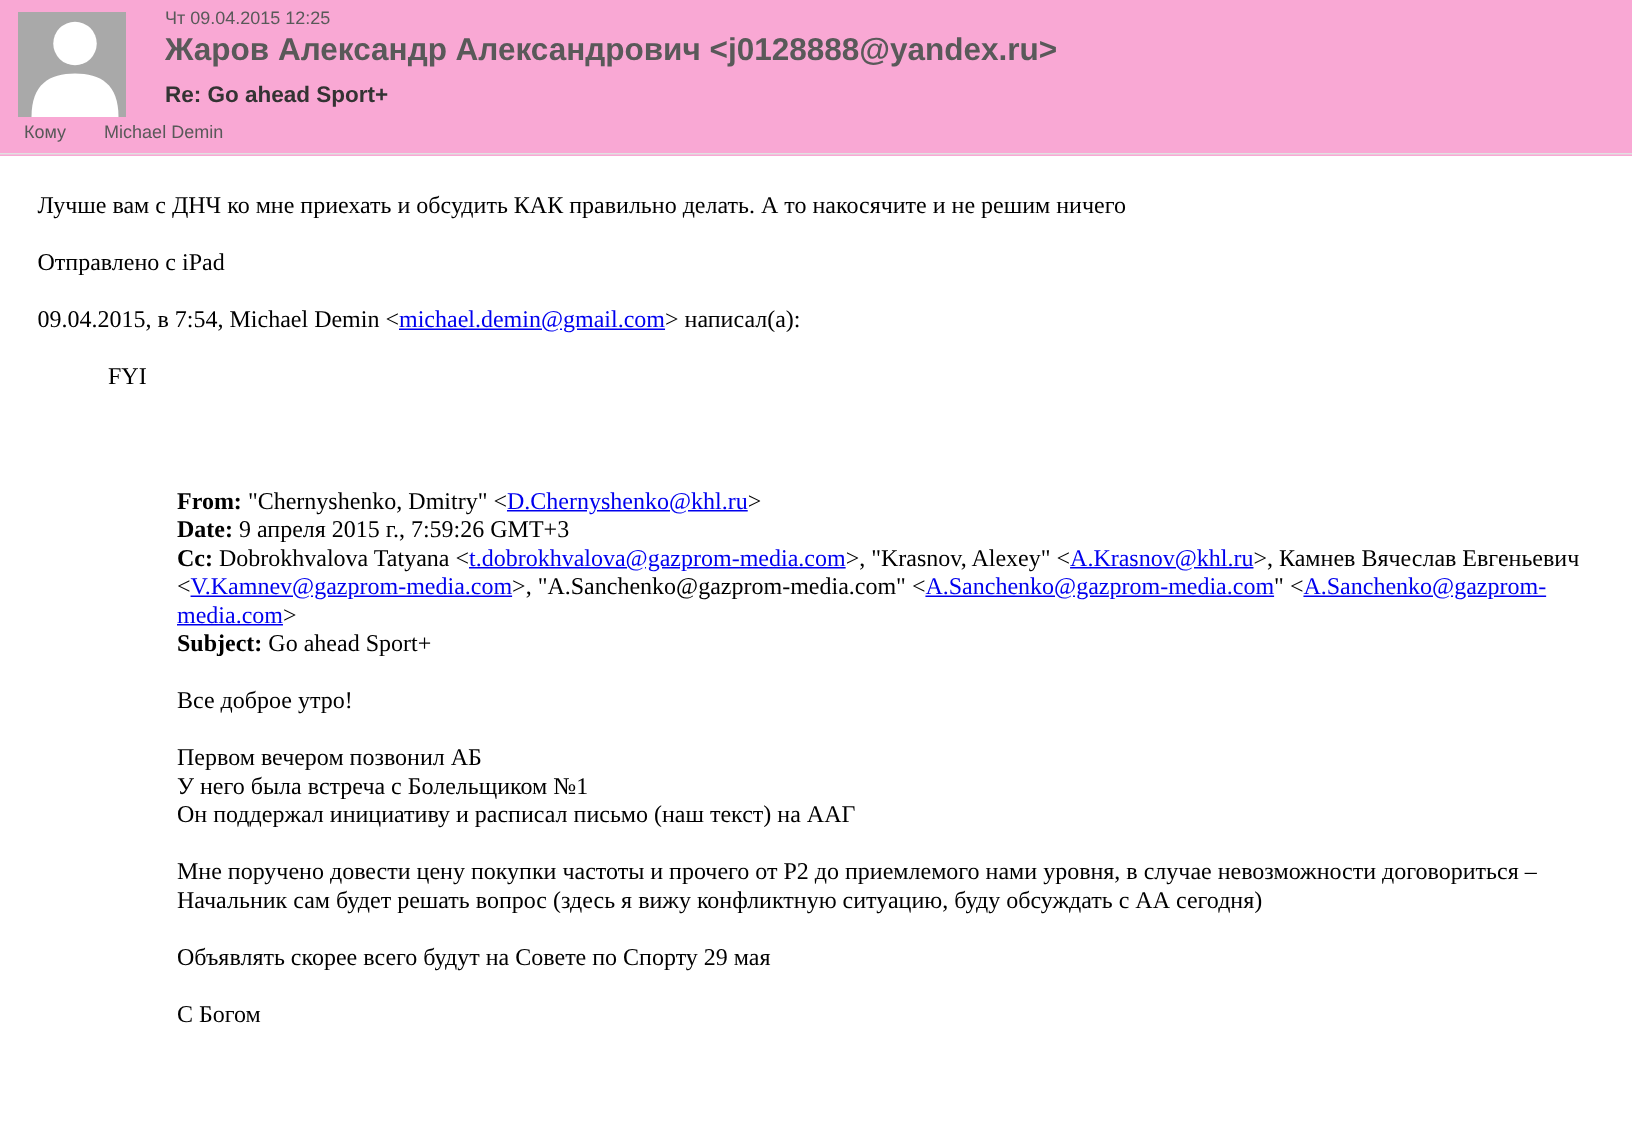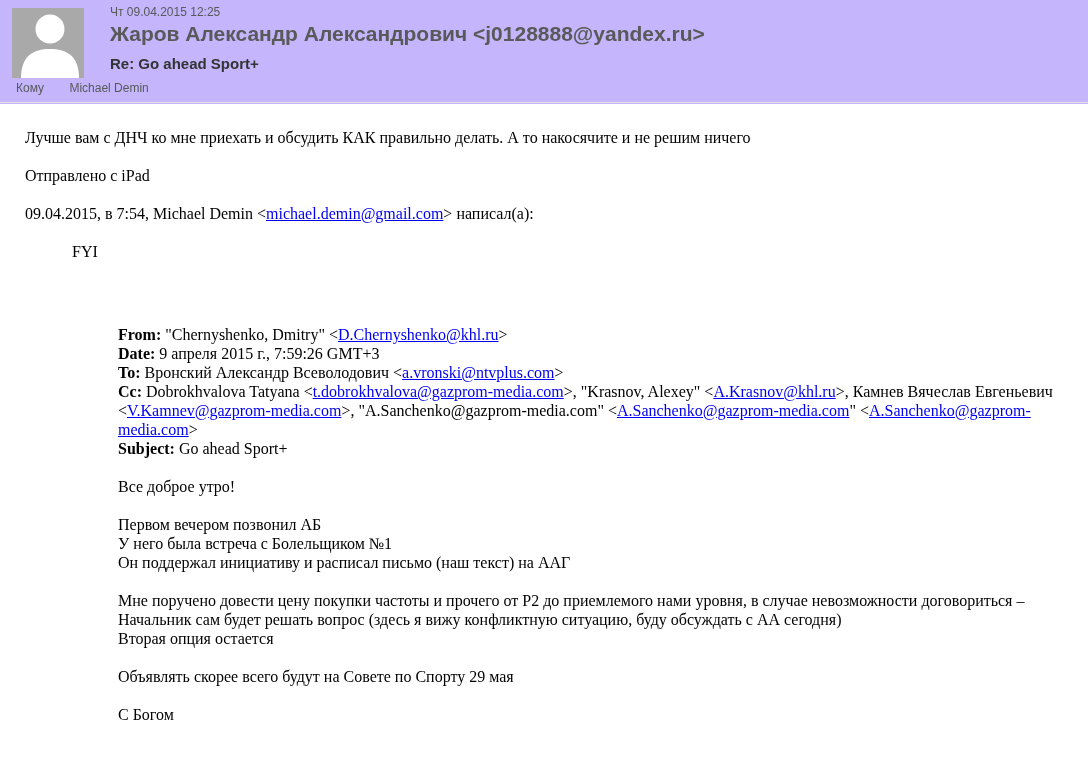--- a/index.html
+++ b/index.html
@@ -2,21 +2,21 @@
 <html><head>
 <meta charset="utf-8">
 <style>
   * { margin: 0; padding: 0; box-sizing: border-box; }
   html, body { background: #ffffff; }
   body { width: 1088px; height: 764px; font-family: "Liberation Sans", sans-serif; }
 
   .pane { position: relative; width: 1088px; height: 764px; background: #fff; overflow: hidden; }
 
   
-  .mail-header { position: absolute; top: 0; left: 0; width: 1088px; height: 104px; background: #c4b5fd; padding-left: 24px; }
+  .mail-header { position: absolute; top: 0; left: 0; width: 1088px; height: 104px; background: #f9a8d4; padding-left: 24px; }
   .avatar { position: absolute; left: 12px; top: 8px; width: 72px; height: 70px; }
   .avatar svg { display: block; }
   .timestamp { position: absolute; left: 110px; top: 5px; font-size: 12px; color: #595959; }
   .sender { position: absolute; left: 110px; top: 22px; font-size: 21px; font-weight: 700; color: #595959; white-space: nowrap; }
   .subject { position: absolute; left: 110px; top: 55px; font-size: 15px; font-weight: 600; color: #333333; }
   .to-row { position: absolute; left: 16px; top: 81px; font-size: 12px; color: #595959; }
   .to-label { display: inline-block; color: #595959; text-align: right; }
   .to-recipient { display: inline-block; margin-left: 22px; color: #595959; }
   .divider { position: absolute; left: 0; top: 102px; width: 1088px; height: 1px; background: #e1e1e1; }
 
@@ -57,37 +57,35 @@
   <div class="mail-body">
     <div class="para">Лучше вам с ДНЧ ко мне приехать и обсудить КАК правильно делать. А то накосячите и не решим ничего</div>
     <div class="para">Отправлено с iPad</div>
     <div class="para"><span>09.04.2015, в 7:54, Michael Demin &lt;</span><a class="lnk" href="#">michael.demin@gmail.com</a><span>&gt; написал(а):</span></div>
 
     <div class="fyi">FYI</div>
 
     <div class="quoted">
       <div class="qline"><b>From: </b><span>"Chernyshenko, Dmitry" &lt;</span><a class="lnk" href="#">D.Chernyshenko@khl.ru</a><span>&gt;</span></div>
       <div class="qline"><b>Date: </b><span>9 апреля 2015 г., 7:59:26 GMT+3</span></div>
-      <div class="qline"><b>To: </b><span>Вронский Александр Всеволодович &lt;</span><a class="lnk" href="#">a.vronski@ntvplus.com</a><span>&gt;</span></div>
       <div class="qline"><b>Cc: </b><span>Dobrokhvalova Tatyana &lt;</span><a class="lnk" href="#">t.dobrokhvalova@gazprom-media.com</a><span>&gt;, "Krasnov, Alexey" &lt;</span><a class="lnk" href="#">A.Krasnov@khl.ru</a><span>&gt;, Камнев Вячеслав Евгеньевич</span></div>
       <div class="qline"><span>&lt;</span><a class="lnk" href="#">V.Kamnev@gazprom-media.com</a><span>&gt;, "A.Sanchenko@gazprom-media.com" &lt;</span><a class="lnk" href="#">A.Sanchenko@gazprom-media.com</a><span>" &lt;</span><a class="lnk" href="#">A.Sanchenko@gazprom-media.com</a><span>&gt;</span></div>
       <div class="qline"><b>Subject: </b><span>Go ahead Sport+</span></div>
 
       <div class="qpara">
         <div class="qline">Все доброе утро!</div>
       </div>
       <div class="qpara">
         <div class="qline">Первом вечером позвонил АБ</div>
         <div class="qline">У него была встреча с Болельщиком №1</div>
         <div class="qline">Он поддержал инициативу и расписал письмо (наш текст) на ААГ</div>
       </div>
       <div class="qpara">
         <div class="qline">Мне поручено довести цену покупки частоты и прочего от Р2 до приемлемого нами уровня, в случае невозможности договориться –</div>
         <div class="qline">Начальник сам будет решать вопрос (здесь я вижу конфликтную ситуацию, буду обсуждать с АА сегодня)</div>
-        <div class="qline">Вторая опция остается</div>
       </div>
       <div class="qpara">
         <div class="qline">Объявлять скорее всего будут на Совете по Спорту 29 мая</div>
       </div>
       <div class="qpara">
         <div class="qline">С Богом</div>
       </div>
     </div>
   </div>
 

